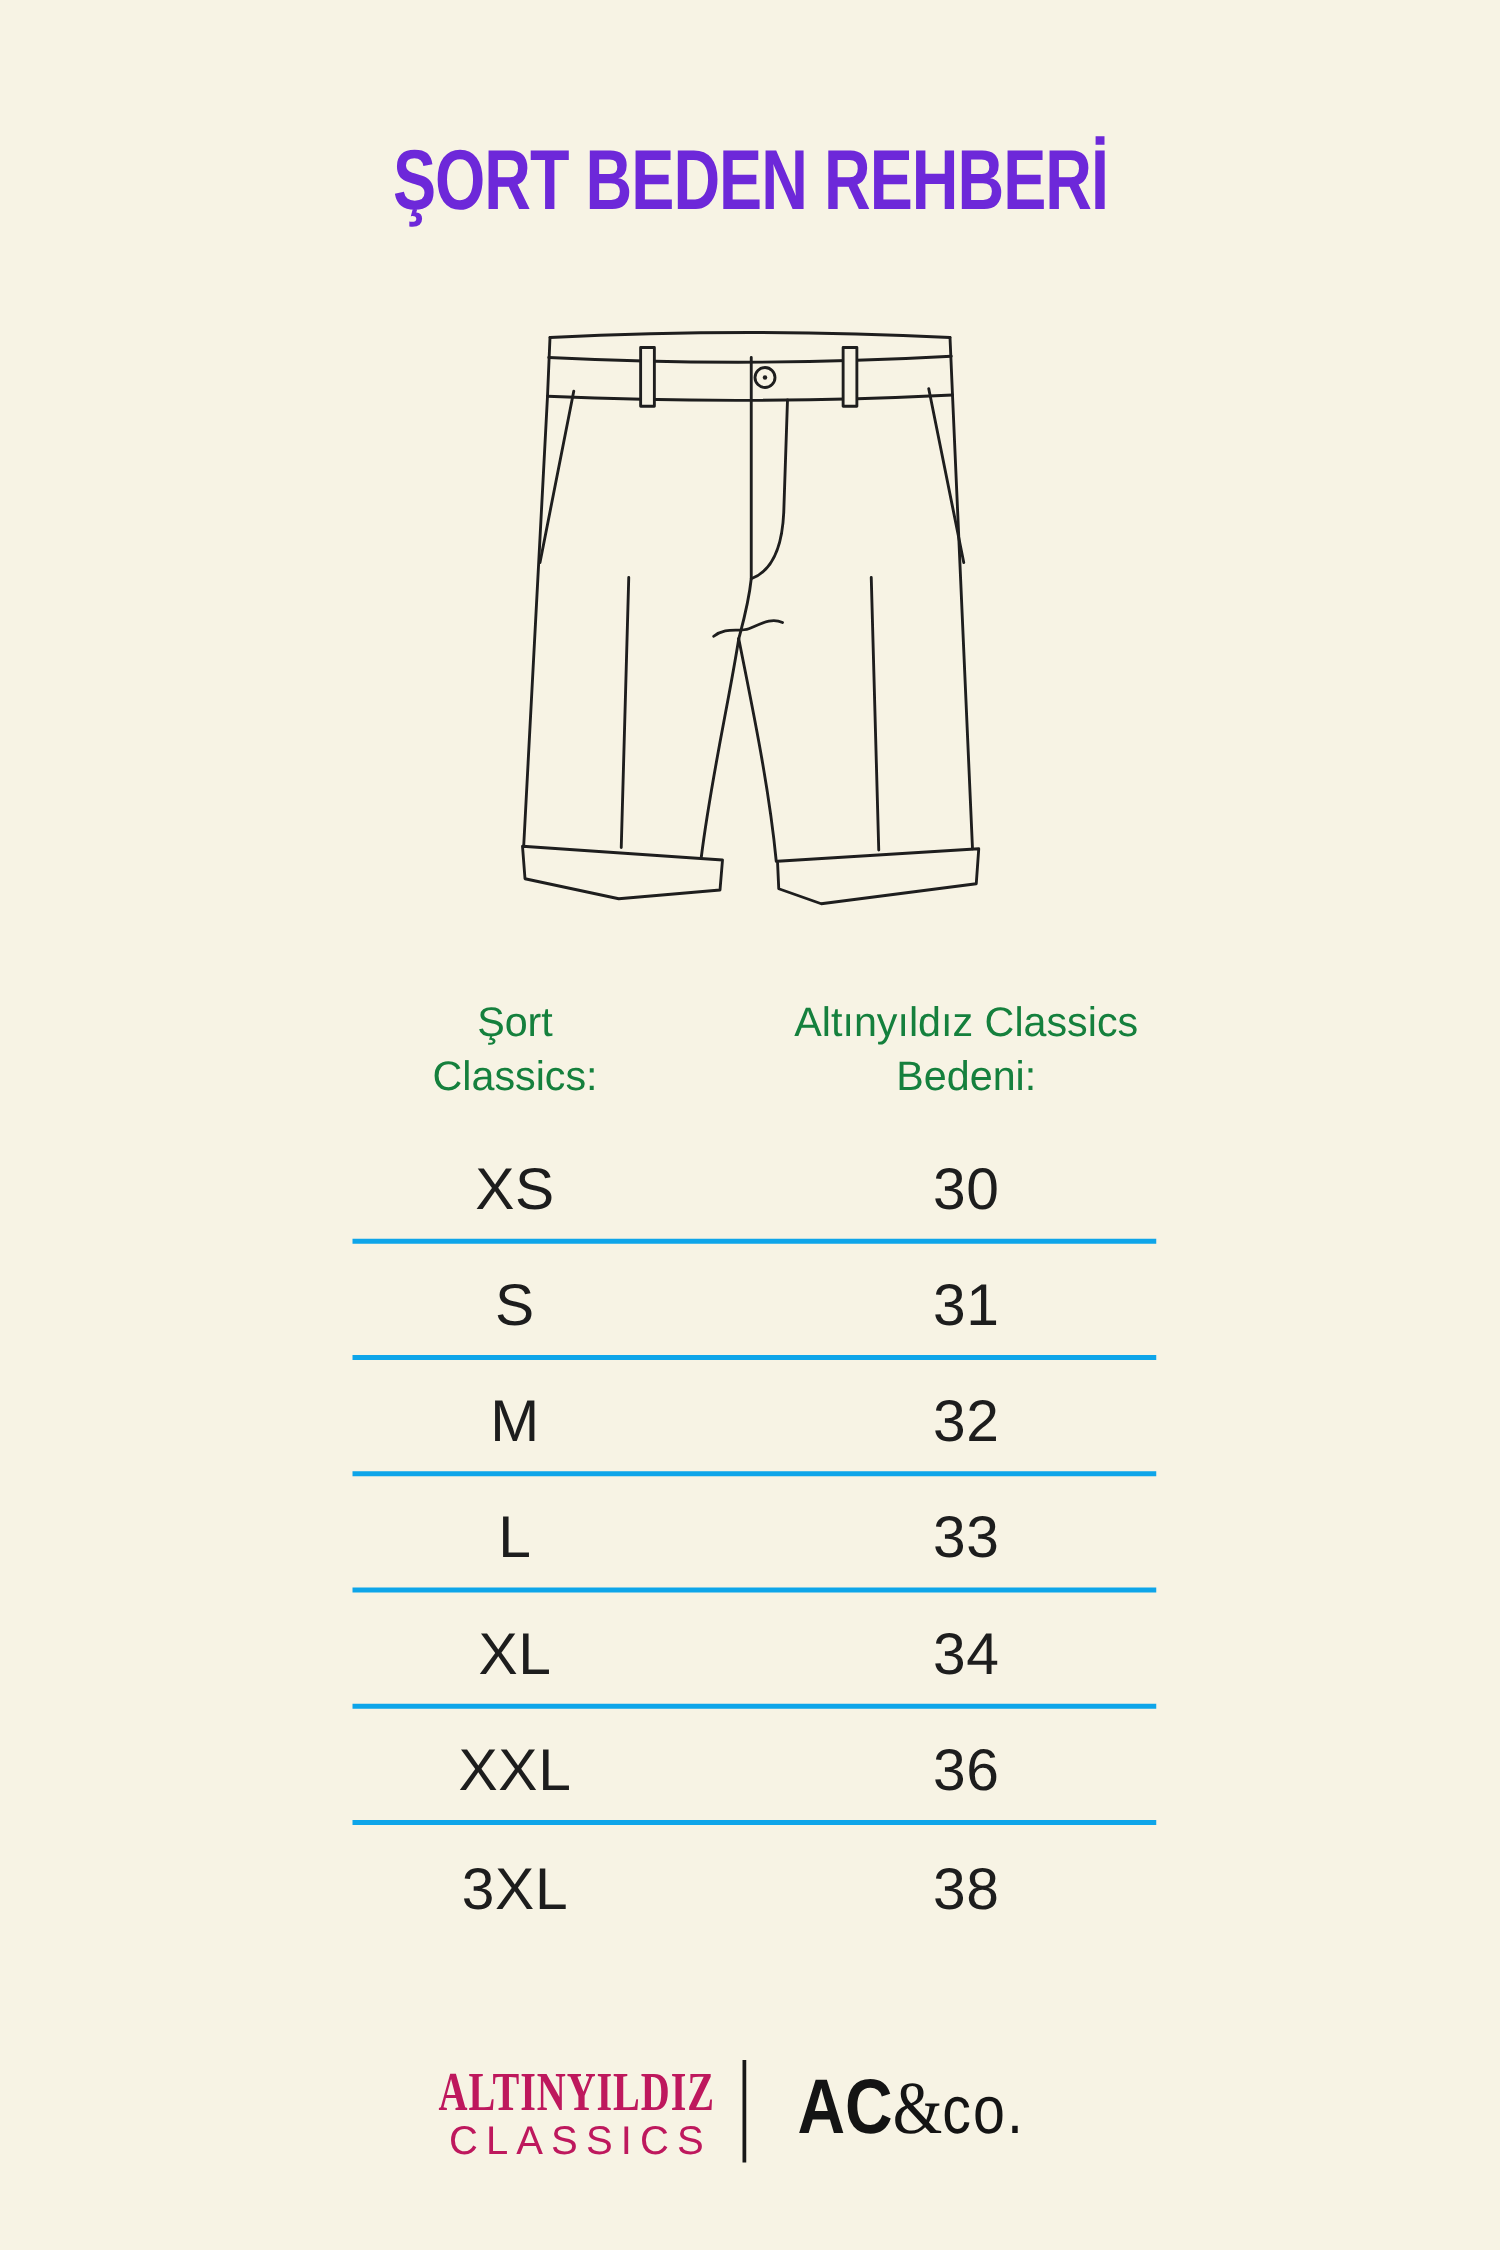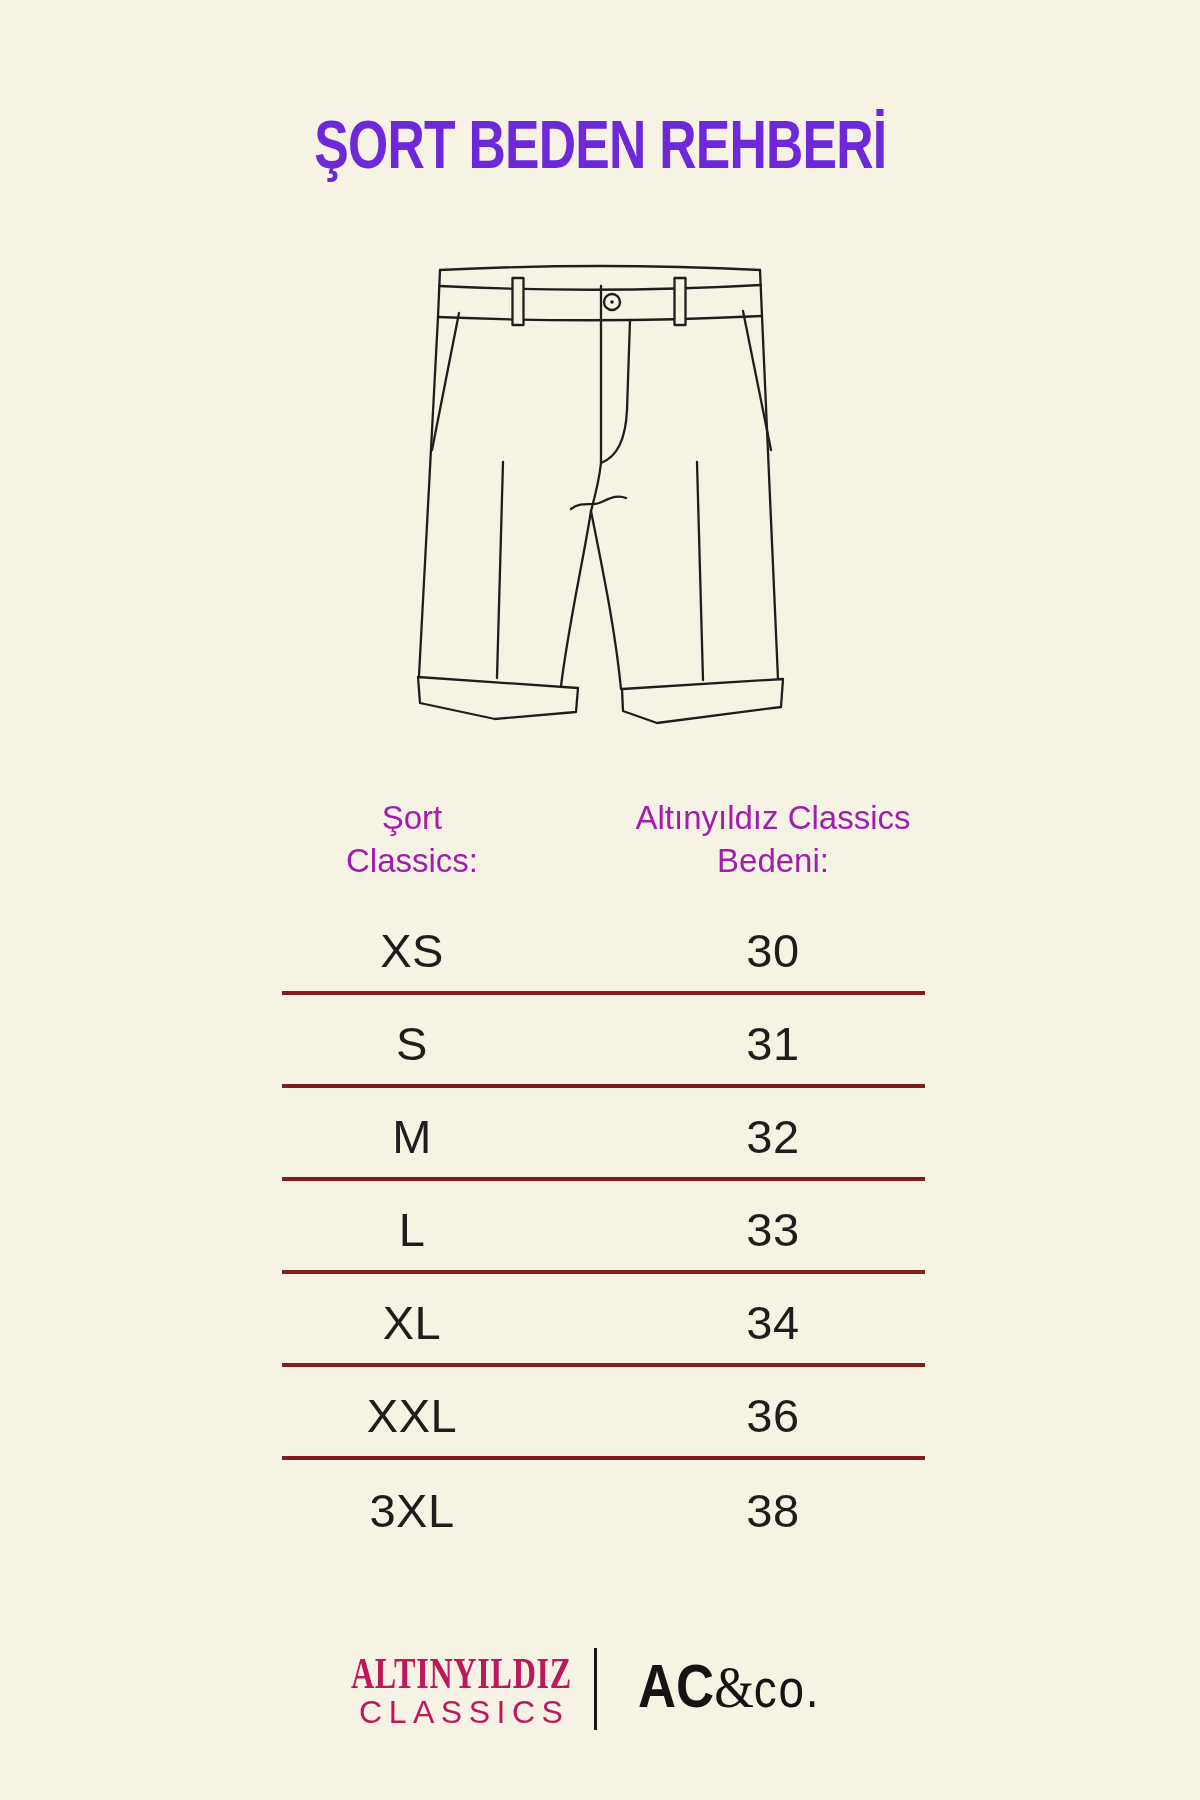--- a/index.html
+++ b/index.html
@@ -22,34 +22,34 @@
     display:inline-block;
     transform:scaleX(.76);
     transform-origin:center;
     letter-spacing:-1px;
   }
   
   .shorts{position:absolute;left:415px;top:262px;width:370px;height:465px;}
   
   .thead{
     position:absolute;left:282px;top:796px;width:643px;height:90px;
-    font-size:33px;line-height:43px;font-weight:400;color:#a21caf;
+    font-size:33px;line-height:43px;font-weight:400;color:#15803d;
   }
   .thead .hc1{position:absolute;left:0;width:260px;text-align:center;}
   .thead .hc2{position:absolute;left:339px;width:304px;text-align:center;}
   .thead span{display:block;}
   
   .table{
     position:absolute;left:282px;top:902px;width:643px;
   }
   .trow{
     position:relative;height:93px;box-sizing:border-box;
     display:block;
   }
-  .trow.lined{border-bottom:4px solid #7f1d1d;}
+  .trow.lined{border-bottom:4px solid #0ea5e9;}
   .trow .c1,.trow .c2{
     position:absolute;top:50%;transform:translateY(-44%);
     font-size:47px;letter-spacing:.5px;color:#1d1d1d;
     text-align:center;
   }
   .trow .c1{left:0;width:260px;}
   .trow .c2{left:339px;width:304px;}
   
   .brand-left{
     position:absolute;left:300px;top:1652px;width:322px;text-align:center;

